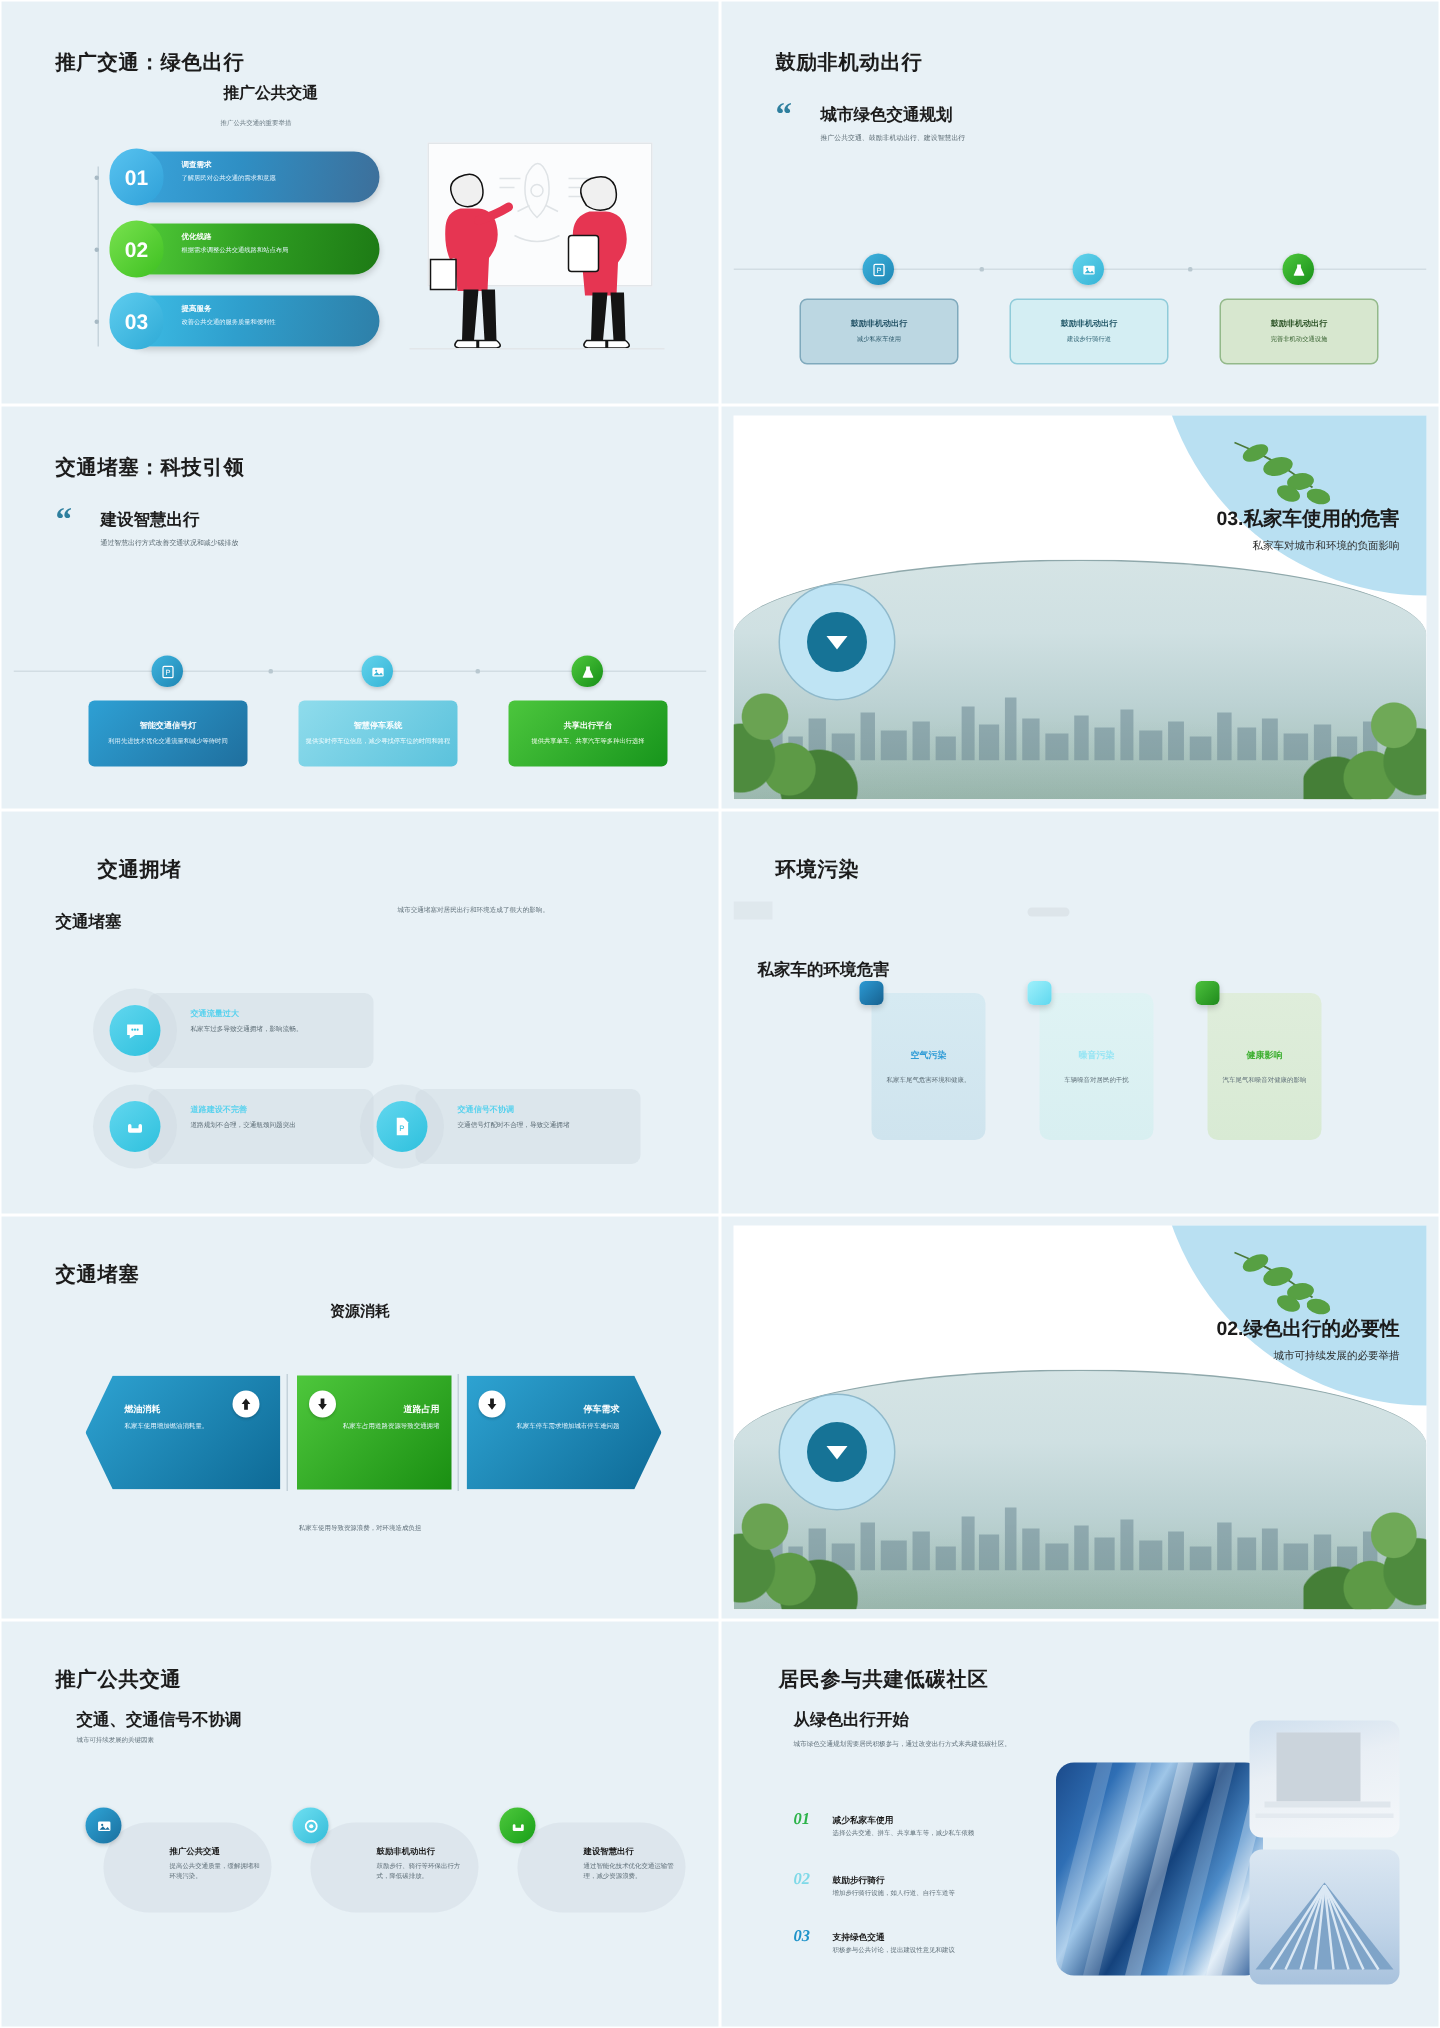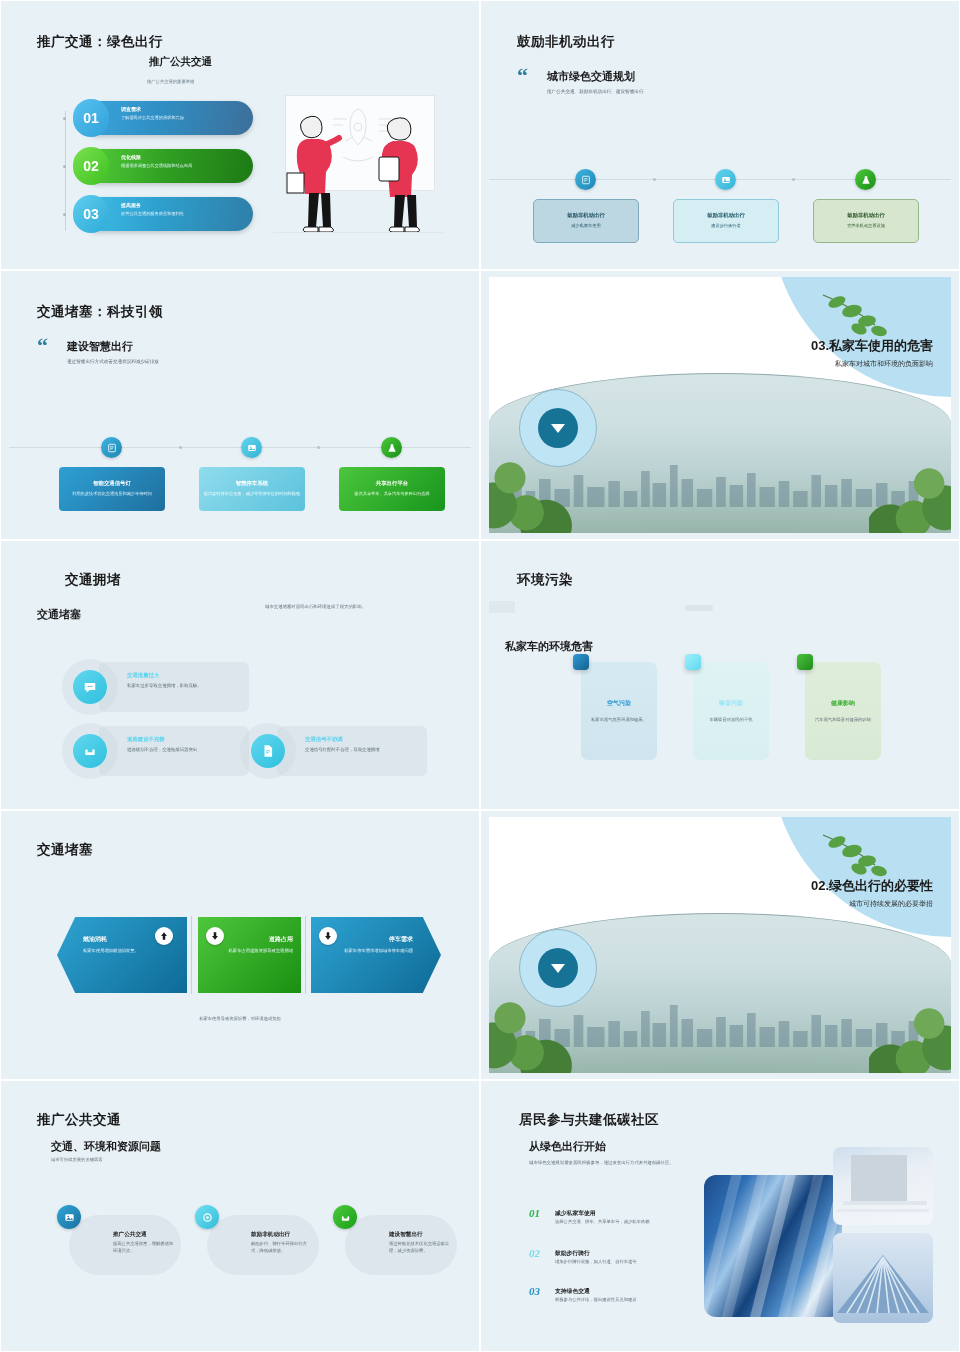--- a/index.html
+++ b/index.html
@@ -502,20 +502,21 @@
         <div class="pchip" style="background:linear-gradient(135deg,#4dc23d,#1f8a1c);"></div>
         <div class="pt" style="color:#3fb033;">健康影响</div>
         <div class="ps">汽车尾气和噪音对健康的影响</div>
       </div>
     </div>
   </div>
 
   <div class="slide">
     <div class="slide-inner s7">
       <div class="title">交通堵塞</div>
+      <div class="h2">资源消耗</div>
 
       <div class="arrow" style="left:48px;top:100px;width:130px;background:linear-gradient(135deg,#2ea3d2,#0e6a96);clip-path:polygon(14% 0,100% 0,100% 100%,14% 100%,0 50%);">
         <div class="abadge" style="right:14px;top:10px;">
           <svg width="10" height="10" viewBox="0 0 24 24">
               <path d="M12 3 l7 9 h-4 v9 h-6 v-9 H5z" fill="#1b1b1b"></path>
             </svg>
         </div>
         <div class="atitle" style="left:26px;top:18px;">燃油消耗</div>
         <div class="atext" style="left:26px;top:31px;width:96px;">私家车使用增加燃油消耗量。</div>
       </div>
@@ -599,21 +600,21 @@
         <div class="playinner">
           <div class="tri-down"></div>
         </div>
       </div>
     </div>
   </div>
 
   <div class="slide">
     <div class="slide-inner s9">
       <div class="title">推广公共交通</div>
-      <div class="h2 subtitle-lg">交通、环境和资源问题</div>
+      <div class="h2 subtitle-lg">交通、交通信号不协调</div>
       <div class="lead">城市可持续发展的关键因素</div>
 
       <div class="bcard" style="left:60px;top:128px;">
         <div class="bicon" style="background:linear-gradient(135deg,#2fa6d8,#1a6f9e);">
           <svg width="11" height="11" viewBox="0 0 24 24">
               <rect x="3" y="5" width="18" height="14" rx="2" fill="#fff"></rect>
               <circle cx="9" cy="10" r="1.6" fill="#1a6f9e"></circle>
               <path d="M5 17 l5 -5 l4 4 l3 -3 l3 4z" fill="#1a6f9e"></path>
             </svg>
         </div>

